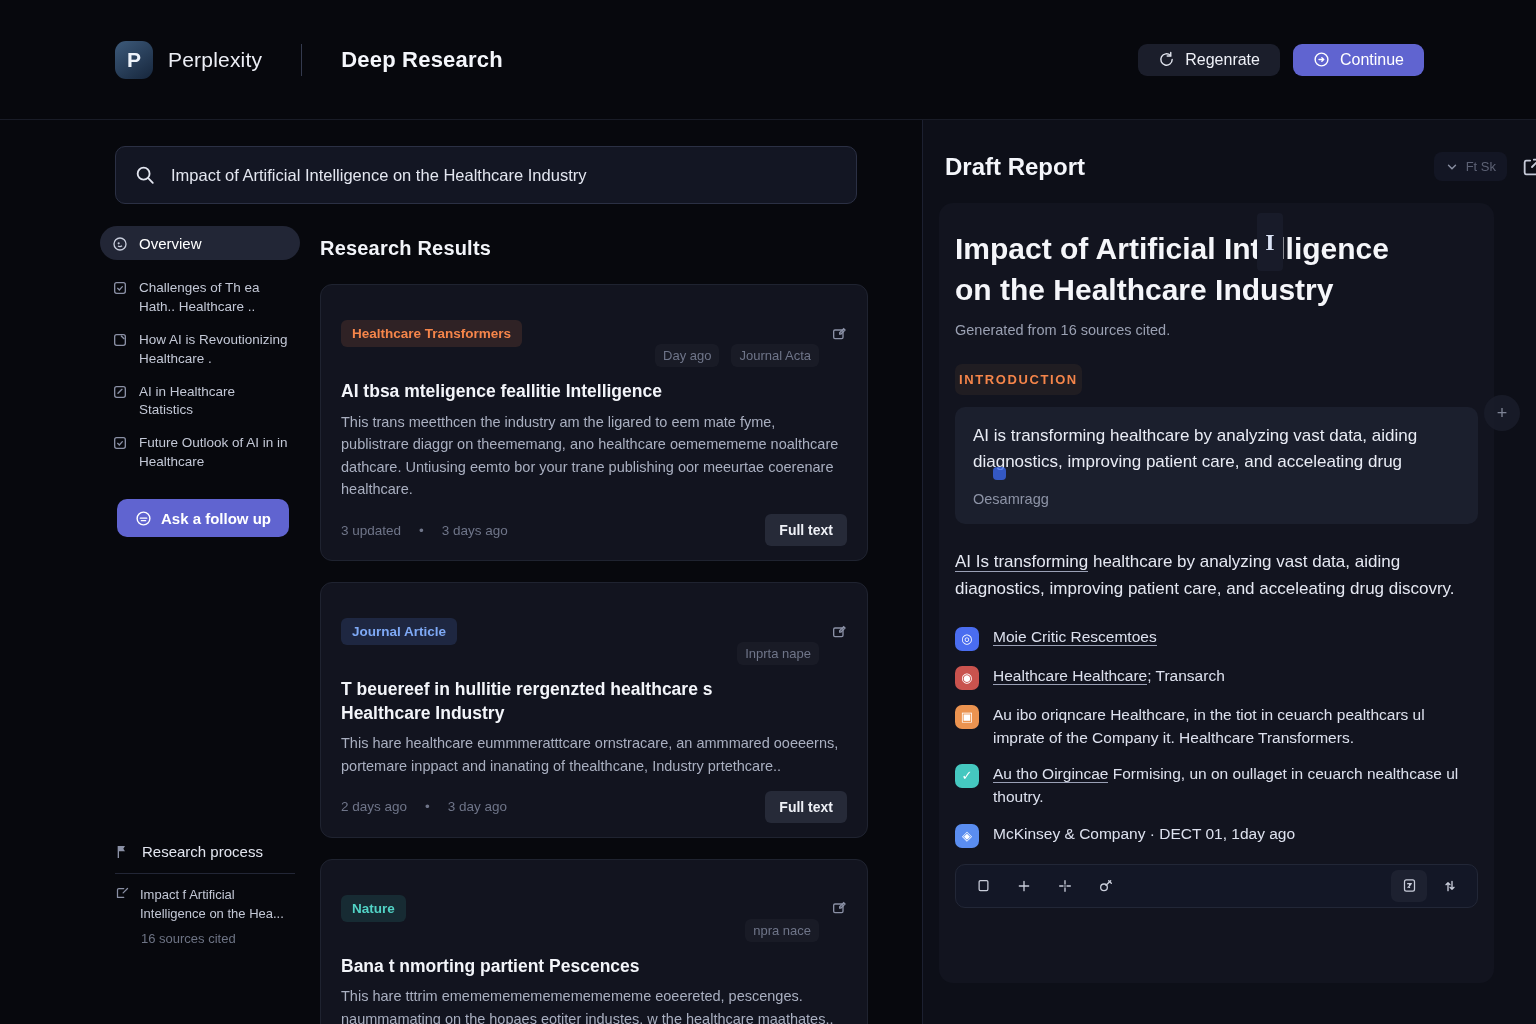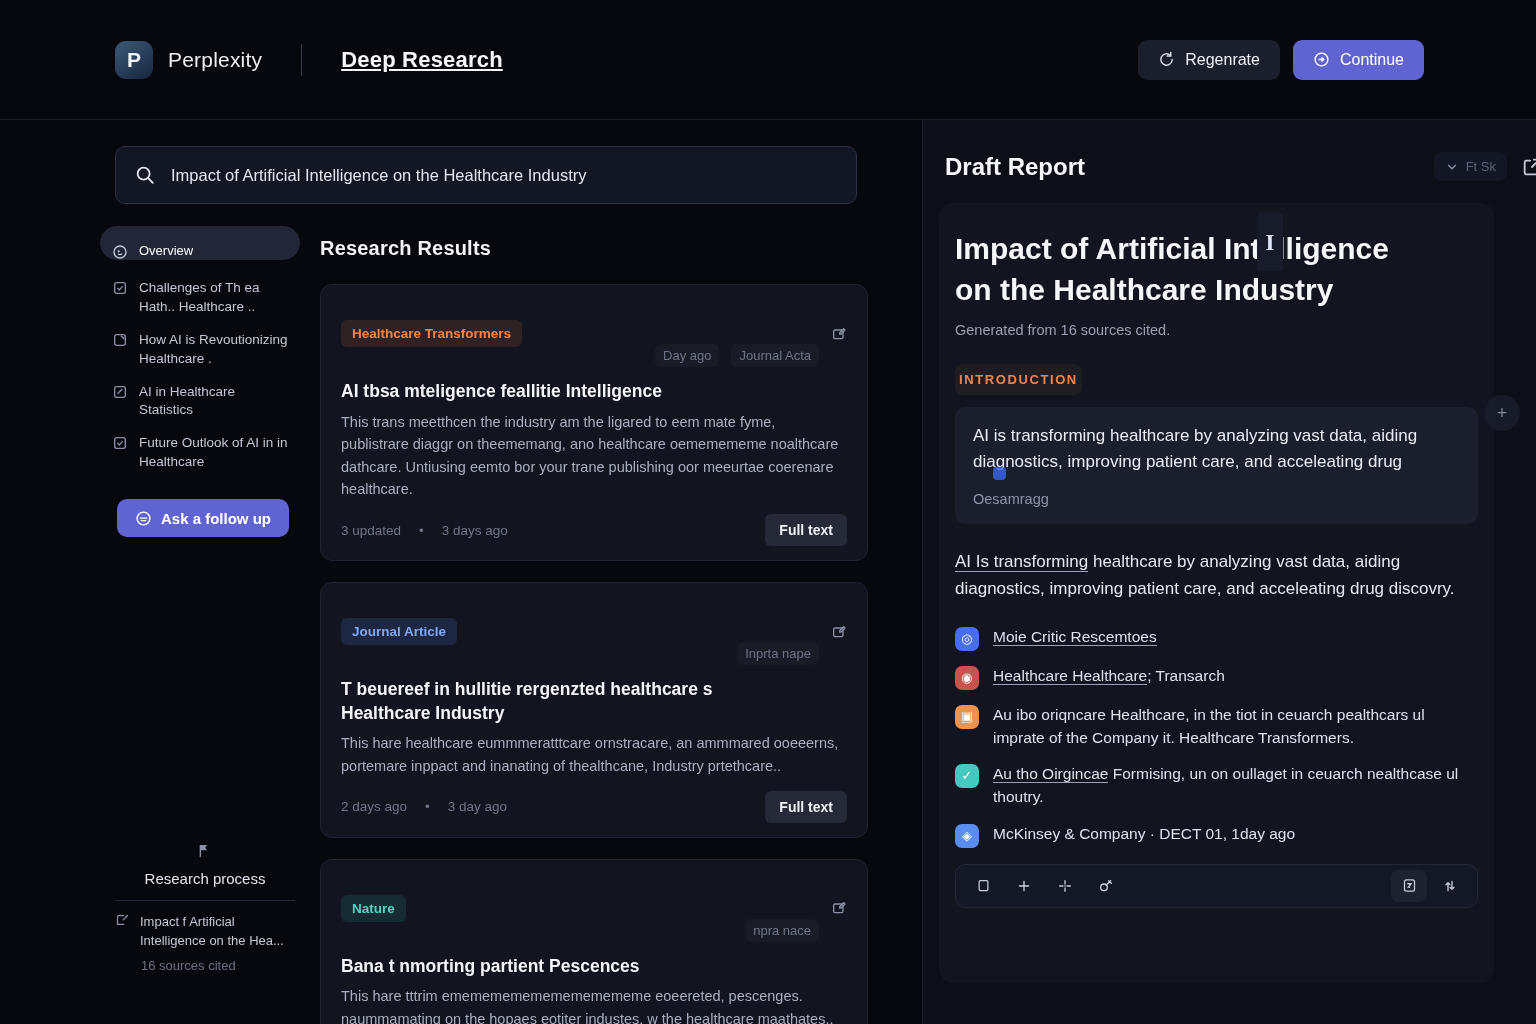--- a/index.html
+++ b/index.html
@@ -8,44 +8,44 @@
   svg { display:block; }
 
   
   .topbar { position:absolute; top:0; left:0; width:1536px; height:120px; display:flex; align-items:center;
             padding:0 112px 0 115px; border-bottom:1px solid #191c27; }
   .brand-wrap { display:flex; align-items:center; gap:15px; }
   .logo-mark { width:38px; height:38px; border-radius:11px; background:linear-gradient(145deg,#3d5a7a,#16263c);
                display:flex; align-items:center; justify-content:center; font-size:21px; font-weight:bold; color:#eef3fa; }
   .brand-name { font-size:21px; color:#eceef5; letter-spacing:.2px; }
   .brand-divider { width:1px; height:32px; background:#343a4e; margin:0 24px; }
-  .app-name { font-size:22px; font-weight:bold; color:#f4f6fb; letter-spacing:.2px;text-decoration:underline; }
+  .app-name { font-size:22px; font-weight:bold; color:#f4f6fb; letter-spacing:.2px; }
   .topbar-actions { margin-left:auto; display:flex; gap:13px; }
-  .btn { display:flex; align-items:center; gap:10px; height:40px; padding:0 20px; border-radius:9px;
+  .btn { display:flex; align-items:center; gap:10px; height:32px; padding:0 20px; border-radius:9px;
          font-size:16px; color:#eef0f7; cursor:pointer; border:none; }
   .btn.dark { background:#1b1e2b; }
   .btn.accent { color:#fff; }
 
   
   .search { position:absolute; left:115px; top:146px; width:742px; height:58px; background:#131623;
             border:1px solid #2b3044; border-radius:10px; display:flex; align-items:center; padding:0 18px; gap:15px; }
   .search input { flex:1; background:transparent; border:none; outline:none; color:#e3e6f0; font-size:16.5px;
                   font-family:"Liberation Sans", sans-serif; }
 
   
   .sidebar { position:absolute; left:100px; top:226px; width:200px; }
   .side-item { display:flex; gap:11px; padding:7px 12px; font-size:13.5px; color:#c3c8d6; line-height:1.4; align-items:flex-start; }
   .side-item .ic { margin-top:1px; flex-shrink:0; }
-  .side-item.active { background:#222636; border-radius:17px; font-size:13px; color:#fff; align-items:flex-end;
+  .side-item.active { background:#222636; border-radius:17px; font-size:15px; color:#fff; align-items:center;
                       height:34px; padding:0 12px; margin-bottom:12px; }
   .follow-btn { margin:20px 0 0 17px; width:172px; height:38px; border-radius:10px; border:none; color:#fff;
                 font-size:15px; font-weight:bold; display:flex; align-items:center; justify-content:center; gap:9px; cursor:pointer; }
   .process { position:absolute; left:115px; top:843px; width:180px; }
   .process-head { display:flex; align-items:center; gap:11px; font-size:15px; color:#e2e5ef; padding-bottom:13px;
-                  border-bottom:1px solid #222636;flex-direction:column; }
+                  border-bottom:1px solid #222636; }
   .process-item { display:flex; gap:10px; margin-top:12px; font-size:13px; color:#c3c8d6; line-height:1.45; }
   .process-src { margin:7px 0 0 26px; font-size:13px; color:#6d7384; }
 
   
   .results { position:absolute; left:320px; top:237px; width:548px; }
   .results h2 { font-size:20px; font-weight:bold; color:#f2f4f9; margin-bottom:24px; letter-spacing:.2px; }
   .card { background:#12141f; border:1px solid #1f2330; border-radius:12px; padding:15px 20px 14px; margin-bottom:21px; }
   .card-top { display:flex; align-items:center;text-align:center; }
   .badge { font-size:13.5px; font-weight:bold; padding:6px 11px; border-radius:6px; }
   .chips { margin-left:auto; display:flex; align-items:center; gap:12px; font-size:13px; color:#6f7589; }

